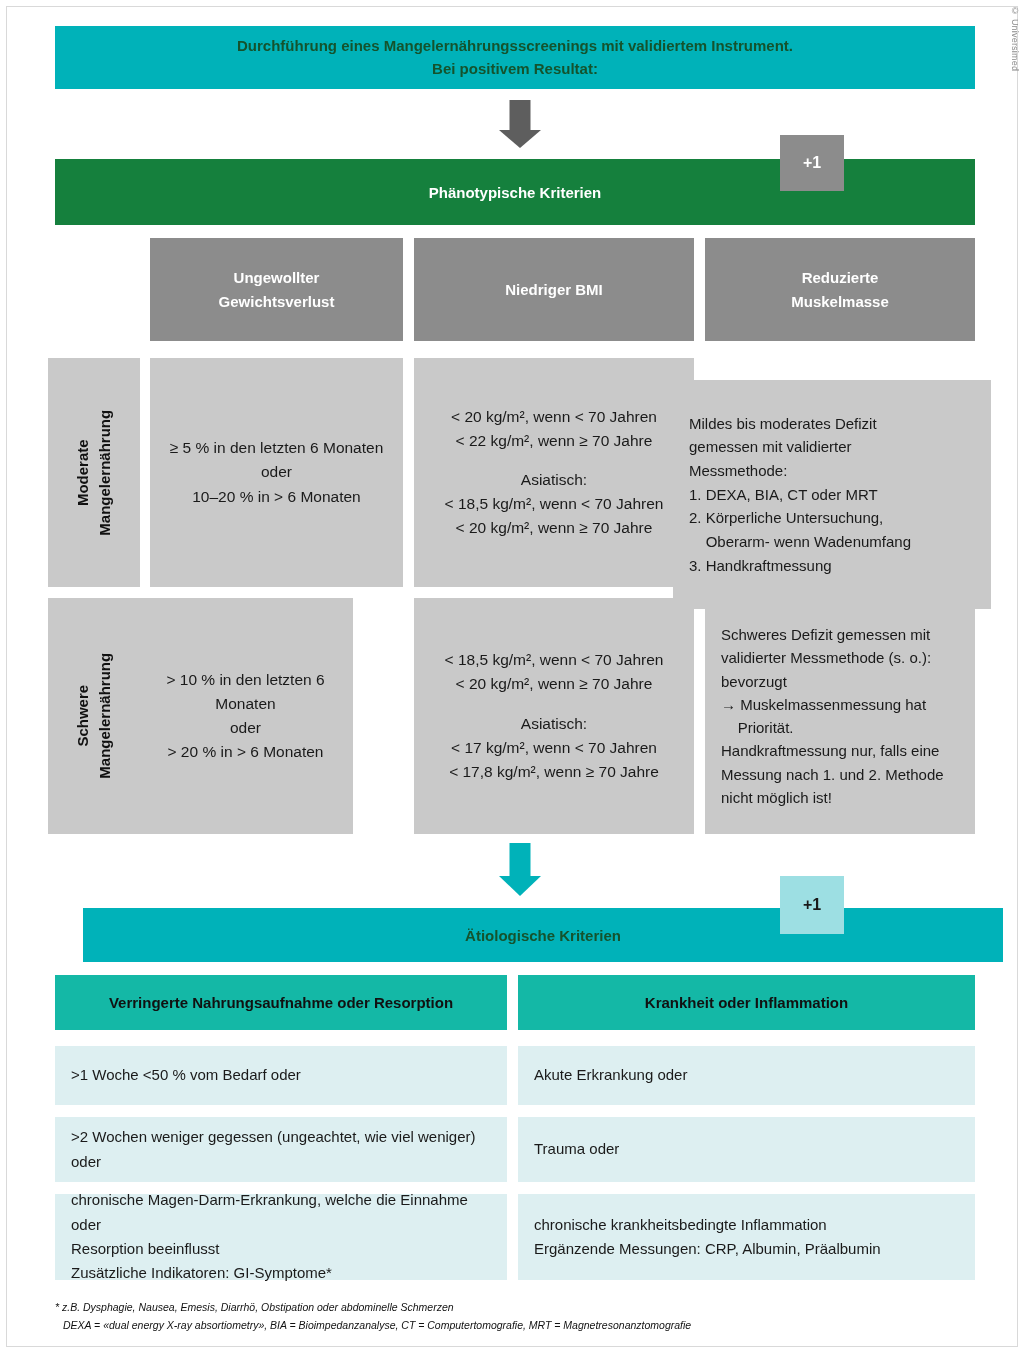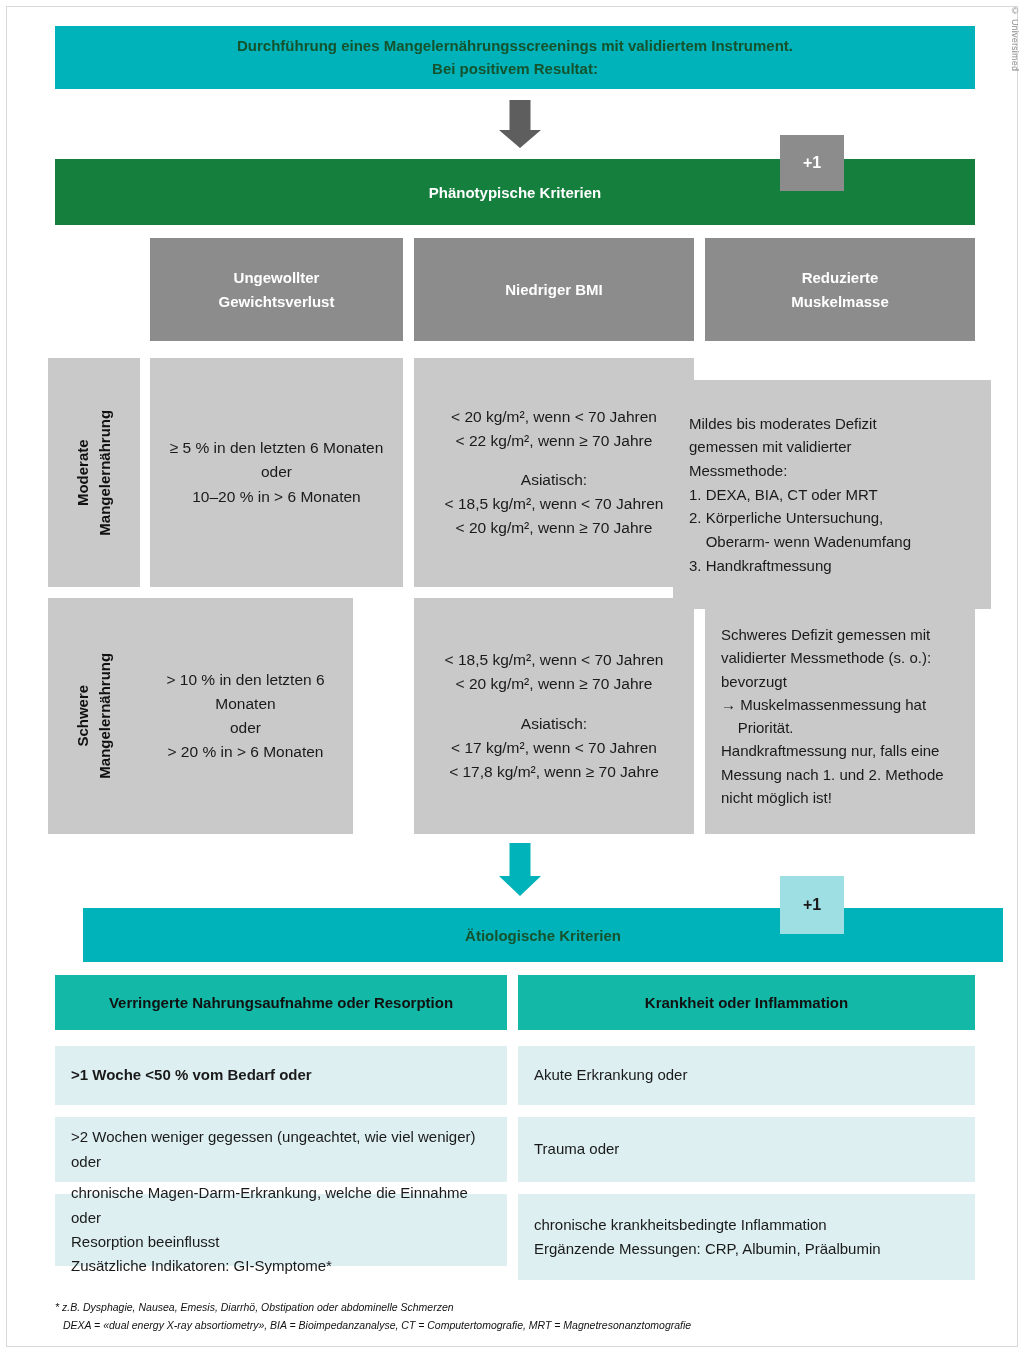--- a/index.html
+++ b/index.html
@@ -304,33 +304,33 @@
 
 <div class="etio-head" style="left:55px; top:975px; width:452px; height:55px;">
   <span>Verringerte Nahrungsaufnahme oder Resorption</span>
 </div>
 
 <div class="etio-head" style="left:518px; top:975px; width:457px; height:55px;">
   <span>Krankheit oder Inflammation</span>
 </div>
 
 <div class="etio-cell" style="left:55px; top:1046px; width:452px; height:59px;">
-  <div class="txt-left" style="font-size:15px;font-weight:bold;">
+  <div class="txt-left" style="font-size:15px;">
     <div>&gt;1 Woche &lt;50 % vom Bedarf oder</div>
   </div>
 </div>
 
 <div class="etio-cell" style="left:55px; top:1117px; width:452px; height:65px;">
   <div class="txt-left" style="font-size:15px;">
     <div>&gt;2 Wochen weniger gegessen (ungeachtet, wie viel weniger)</div>
     <div>oder</div>
   </div>
 </div>
 
-<div class="etio-cell" style="left:55px; top:1194px; width:452px; height:72px;">
+<div class="etio-cell" style="left:55px; top:1194px; width:452px; height:86px;">
   <div class="txt-left" style="font-size:15px;">
     <div>chronische Magen-Darm-Erkrankung, welche die Einnahme oder</div>
     <div>Resorption beeinflusst</div>
     <div>Zusätzliche Indikatoren: GI-Symptome*</div>
   </div>
 </div>
 
 <div class="etio-cell" style="left:518px; top:1046px; width:457px; height:59px;">
   <div class="txt-left" style="font-size:15px;">
     <div>Akute Erkrankung oder</div>

